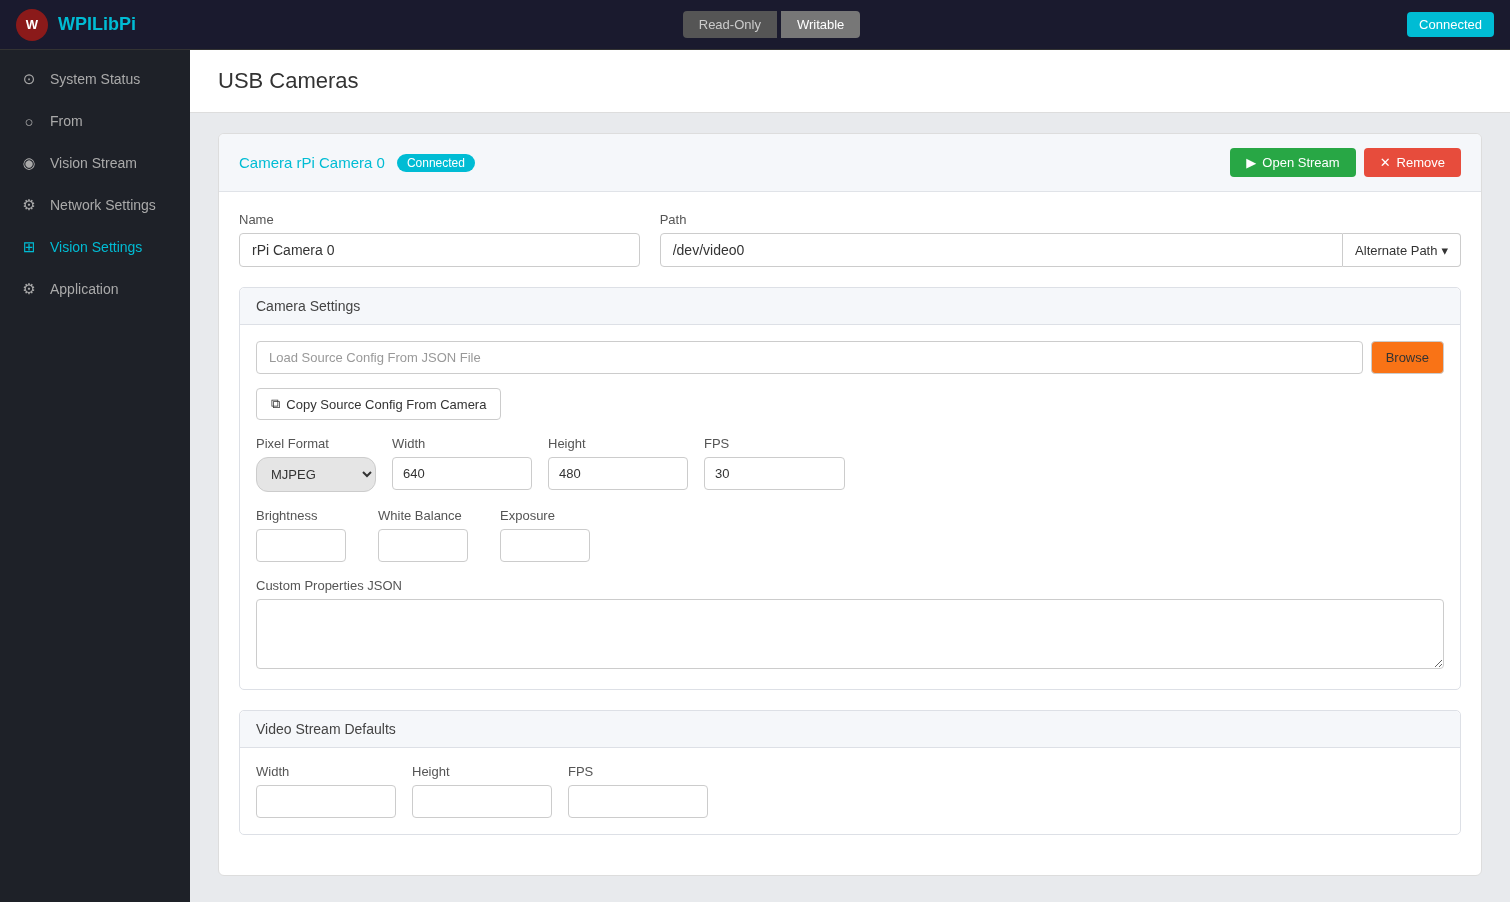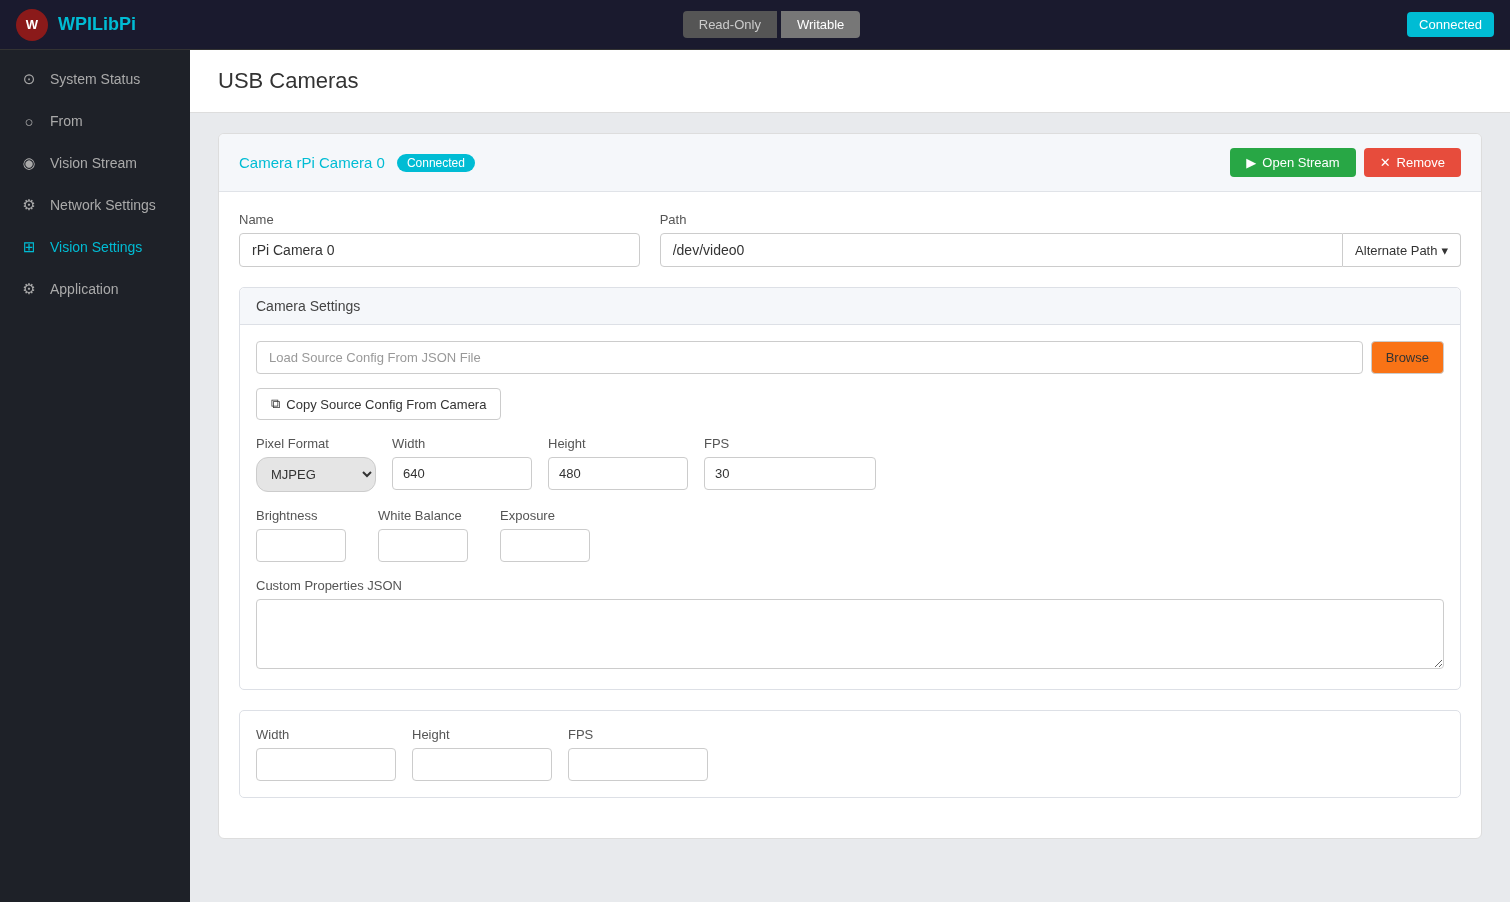--- a/index.html
+++ b/index.html
@@ -328,21 +328,21 @@
     }
     .setting-input {
       border: 1px solid #ccc;
       border-radius: 4px;
       padding: 8px 10px;
       font-size: 13px;
       color: #333;
       width: 140px;
       outline: none;
     }
-    .setting-input.wide { width: 172px; }
+    .setting-input.wide { width: 141px; }
 
     .settings-row2 {
       display: flex;
       gap: 32px;
       margin-bottom: 16px;
     }
     .setting-input.small { width: 90px; }
 
     .custom-props-label {
       font-size: 13px;
@@ -517,20 +517,21 @@
 
               <div>
                 <div class="custom-props-label">Custom Properties JSON</div>
                 <textarea class="custom-props-textarea" style=""></textarea>
               </div>
 
             </div>
           </div>
 
           <div class="sub-card">
+            <div class="sub-card-header">Video Stream Defaults</div>
             <div class="stream-defaults-body">
               <div class="stream-grid">
                 <div class="setting-group">
                   <label class="setting-label">Width</label>
                   <input class="setting-input" type="text" style="">
                 </div>
                 <div class="setting-group">
                   <label class="setting-label">Height</label>
                   <input class="setting-input" type="text" style="">
                 </div>

